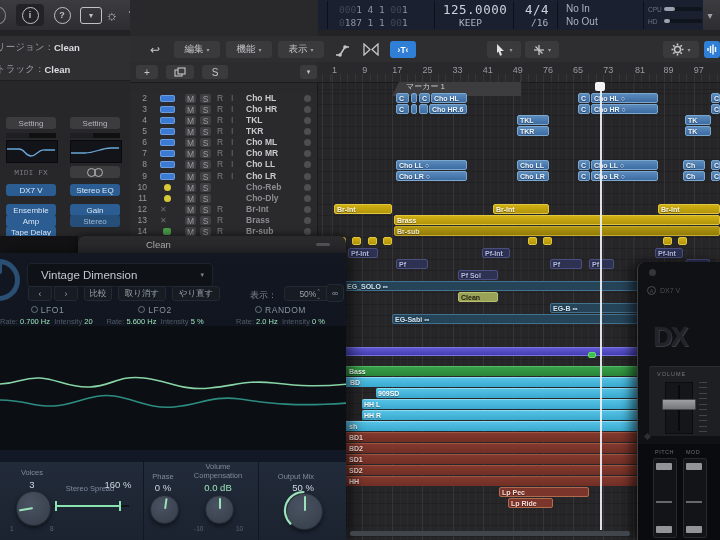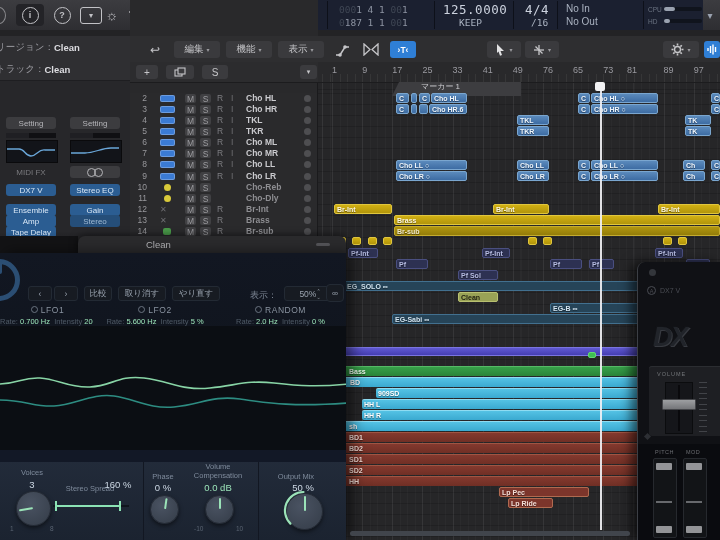--- a/index.html
+++ b/index.html
@@ -33,21 +33,21 @@
   
   #inspector{position:absolute;left:0;top:36px;width:130px;height:504px;background:#27272a;}
   .insp-row{position:absolute;left:0;width:130px;height:22px;background:#2f2f32;border-bottom:1px solid #1e1e21;
             display:flex;align-items:center;overflow:hidden;}
   .insp-row .lab{color:#9a9aa0;font-size:9.5px;margin-left:-4px;white-space:nowrap;}
   .insp-row .val{color:#dcdce0;font-size:9.5px;font-weight:bold;white-space:nowrap;}
   .sbtn{position:absolute;width:50px;height:12px;border-radius:3px;background:#3c3c3f;color:#b4b4b8;
         font-size:8px;display:flex;align-items:center;justify-content:center;overflow:hidden;white-space:nowrap;}
   .sbtn.blue{background:#2b5d92;color:#d8e7f6;}
   .sbtn.bluedim{background:#254e79;color:#9fb9d2;}
-  .sbtn.labelonly{background:none;color:#7a7a7e;}
+  .sbtn.labelonly{background:none;color:#7a7a7e;font-family:Liberation Mono, monospace;}
   .eqthumb{position:absolute;width:50px;height:21px;background:#121419;border:1px solid #0a0a0c;}
   .gmeter{position:absolute;width:50px;height:5px;background:#101013;}
   .gmeter i{display:block;height:5px;width:46%;background:#1f1f23;}
   .iocirc{width:7px;height:7px;border:1px solid #b4b4b8;border-radius:50%;display:inline-block;}
   
   #theader{position:absolute;left:130px;top:62px;width:188px;height:20px;background:#2c2c2e;border-bottom:1px solid #1c1c1e;}
   .hbtn{position:absolute;top:3px;height:14px;background:#3b3b3e;border-radius:3px;color:#c6c6c9;font-size:10px;
         display:flex;align-items:center;justify-content:center;}
   #track-rows{position:absolute;left:130px;top:0;width:188px;height:540px;background:#29292b;}
   .trow{position:absolute;left:0;width:188px;border-bottom:1px solid #323234;background:#2a2a2c;}
@@ -70,21 +70,21 @@
     background-image:repeating-linear-gradient(90deg,rgba(255,255,255,.06) 0 1px,transparent 1px 7.54px);
     background-position:14px 0;background-size:100% 8px;background-repeat:repeat-x;background-position-y:12px;}
   .rnum{position:absolute;top:3px;font-size:9px;color:#9a9aa0;}
   #canvas{position:absolute;left:318px;top:82px;width:402px;height:458px;background:#262628;
     background-image:
       repeating-linear-gradient(90deg,rgba(255,255,255,.05) 0 1px,transparent 1px 30.14px),
       repeating-linear-gradient(90deg,rgba(255,255,255,.022) 0 1px,transparent 1px 7.54px),
       repeating-linear-gradient(rgba(0,0,0,.16) 0 1px,transparent 1px 11.08px);
     background-position:14px 0,14px 0,0 11px;}
   .marker{position:absolute;top:82px;height:14px;background:#3d3d40;clip-path:polygon(7px 0,100% 0,100% 100%,0 100%);
-    color:#cfcfd3;font-size:8px;line-height:10px;padding-left:29px;box-sizing:border-box;overflow:hidden;white-space:nowrap;}
+    color:#cfcfd3;font-size:8px;line-height:10px;padding-left:14px;box-sizing:border-box;overflow:hidden;white-space:nowrap;}
   .rg{position:absolute;height:10px;border-radius:2px;box-sizing:border-box;font-size:7px;font-weight:bold;
       line-height:9px;white-space:nowrap;overflow:hidden;color:#fff;}
   .rg i{font-style:normal;padding-left:2px;display:inline-block;text-shadow:0 1px 1px rgba(0,0,0,.45);}
   .rg.blue{background:linear-gradient(#5b8abc,#3d6ca3);border:1px solid #7aa6cf;color:#eef5fc;}
   .rg.yellow{background:linear-gradient(#d1b013,#b2950b);border:1px solid #e0c63e;color:#fdf8e2;}
   .rg.yellow-dim{background:linear-gradient(#b1960f,#937c09);border:1px solid #c4ab2e;color:#efe8c8;}
   .rg.indigo{background:#2d3152;border:1px solid #4a4f80;color:#b6bce2;}
   .rg.steel{background:#264458;border:1px solid #42708f;color:#d2e4f0;}
   .rg.olive{background:#99a256;border:1px solid #b8c070;color:#1c1c0e;}
   .rg.olive i{text-shadow:none;}
@@ -132,21 +132,21 @@
   #spread-slider .track{position:absolute;left:0;top:5px;width:76px;height:2px;background:#10151d;}
   #spread-slider .range{position:absolute;left:3px;top:5px;width:64px;height:2px;background:#8be3b4;}
   #spread-slider .h1,#spread-slider .h2{position:absolute;top:1px;width:2px;height:10px;background:#8be3b4;}
   #spread-slider .h1{left:2px;} #spread-slider .h2{left:66px;}
   
   #dx7{position:absolute;left:637px;top:262px;width:83px;height:278px;background:#141519;
     border-radius:8px 0 0 0;border-left:1px solid #3c3f45;box-shadow:-6px 0 12px rgba(0,0,0,.6);}
   #dx7 .dot{position:absolute;left:11px;top:7px;width:7px;height:7px;border-radius:50%;background:#45484e;}
   #dx7 .hdr{position:absolute;left:9px;top:24px;font-size:7px;color:#62666e;display:flex;align-items:center;gap:4px;}
   #dx7 .hdr .a{width:9px;height:9px;border:1px solid #62666e;border-radius:50%;font-size:5.5px;display:flex;align-items:center;justify-content:center;box-sizing:border-box;}
-  #dx7 .logo{position:absolute;left:15px;top:60px;font-size:27px;font-weight:bold;font-style:italic;letter-spacing:-2px;
+  #dx7 .logo{position:absolute;left:15px;top:60px;font-size:27px;font-weight:bold;letter-spacing:-2px;
     color:#2c3036;text-shadow:1px 1px 0 #4a4e55, -1px -1px 0 #16181c;}
   #dx7 .volpanel{position:absolute;left:11px;top:104px;width:72px;height:70px;background:#27292d;border-radius:3px 0 0 3px;box-shadow:inset 0 1px 0 #3a3c40;}
   #dx7 .vlabel{position:absolute;left:8px;top:5px;font-size:5.5px;letter-spacing:1px;color:#9b9ea2;}
   #dx7 .fader{position:absolute;left:16px;top:16px;width:26px;height:50px;background:#1b1d21;border:1px solid #0d0e10;}
   #dx7 .fader:before{content:"";position:absolute;left:12px;top:2px;width:2px;height:46px;background:#0a0b0d;}
   #dx7 .fhandle{position:absolute;left:13px;top:33px;width:32px;height:9px;background:linear-gradient(#d8dadc,#9fa1a4);border:1px solid #5c5e62;border-radius:1px;}
   #dx7 .fticks{position:absolute;left:50px;top:16px;width:8px;height:50px;
     background:repeating-linear-gradient(#585b60 0 1px,transparent 1px 5.5px);}
   #dx7 .screw{position:absolute;left:7px;top:172px;width:5px;height:5px;background:#3c3f44;transform:rotate(45deg);}
   #dx7 .lower{position:absolute;left:0;top:182px;width:83px;height:96px;background:#0c0d11;}
@@ -459,21 +459,21 @@
       <span class="rnum" style="left: 14px;">1</span>
       <span class="rnum" style="left: 44.14px;">9</span>
       <span class="rnum" style="left: 74.28px;">17</span>
       <span class="rnum" style="left: 104.42px;">25</span>
       <span class="rnum" style="left: 134.56px;">33</span>
       <span class="rnum" style="left: 164.7px;">41</span>
       <span class="rnum" style="left: 194.84px;">49</span>
       <span class="rnum" style="left: 224.98px;">76</span>
       <span class="rnum" style="left: 255.12px;">65</span>
       <span class="rnum" style="left: 285.26px;">73</span>
-      <span class="rnum" style="left: 309px;">81</span>
+      <span class="rnum" style="left: 317px;">81</span>
       <span class="rnum" style="left: 345.54px;">89</span>
       <span class="rnum" style="left: 375.68px;">97</span>
     </div>
 
   <div id="inspector">
     <div class="insp-row" style="top:0">
       <span class="lab">リージョン：</span>
       <span class="val">Clean</span>
     </div>
     <div class="insp-row" style="top:22px">
@@ -584,20 +584,24 @@
     <div class="rg brick2" style="left: 508px; top: 498px; width: 45px; height: 10px;"><i>Lp Ride</i></div>
     <div id="playhead" style="left: 600px;"></div>
     <div id="playhead-cap" style="left: 595px;"></div>
     <div id="vd-shadowpatch"></div>
     <div id="vd-title">
     <span class="t">Clean</span>
     <span class="dash"></span>
   </div>
     <div id="vd-body">
     <div id="vd-power"></div>
+    <div id="vd-preset">
+      <span>Vintage Dimension</span>
+        <span class="vv">▾</span>
+    </div>
     <div class="vd-btn" style="left:28px;top:33px;width:24px">
         <span>‹</span>
       </div>
     <div class="vd-btn" style="left:54px;top:33px;width:24px">
         <span>›</span>
       </div>
     <div class="vd-btn" style="left:84px;top:33px;width:28px">
         <span>比較</span>
       </div>
     <div class="vd-btn" style="left:118px;top:33px;width:48px">

